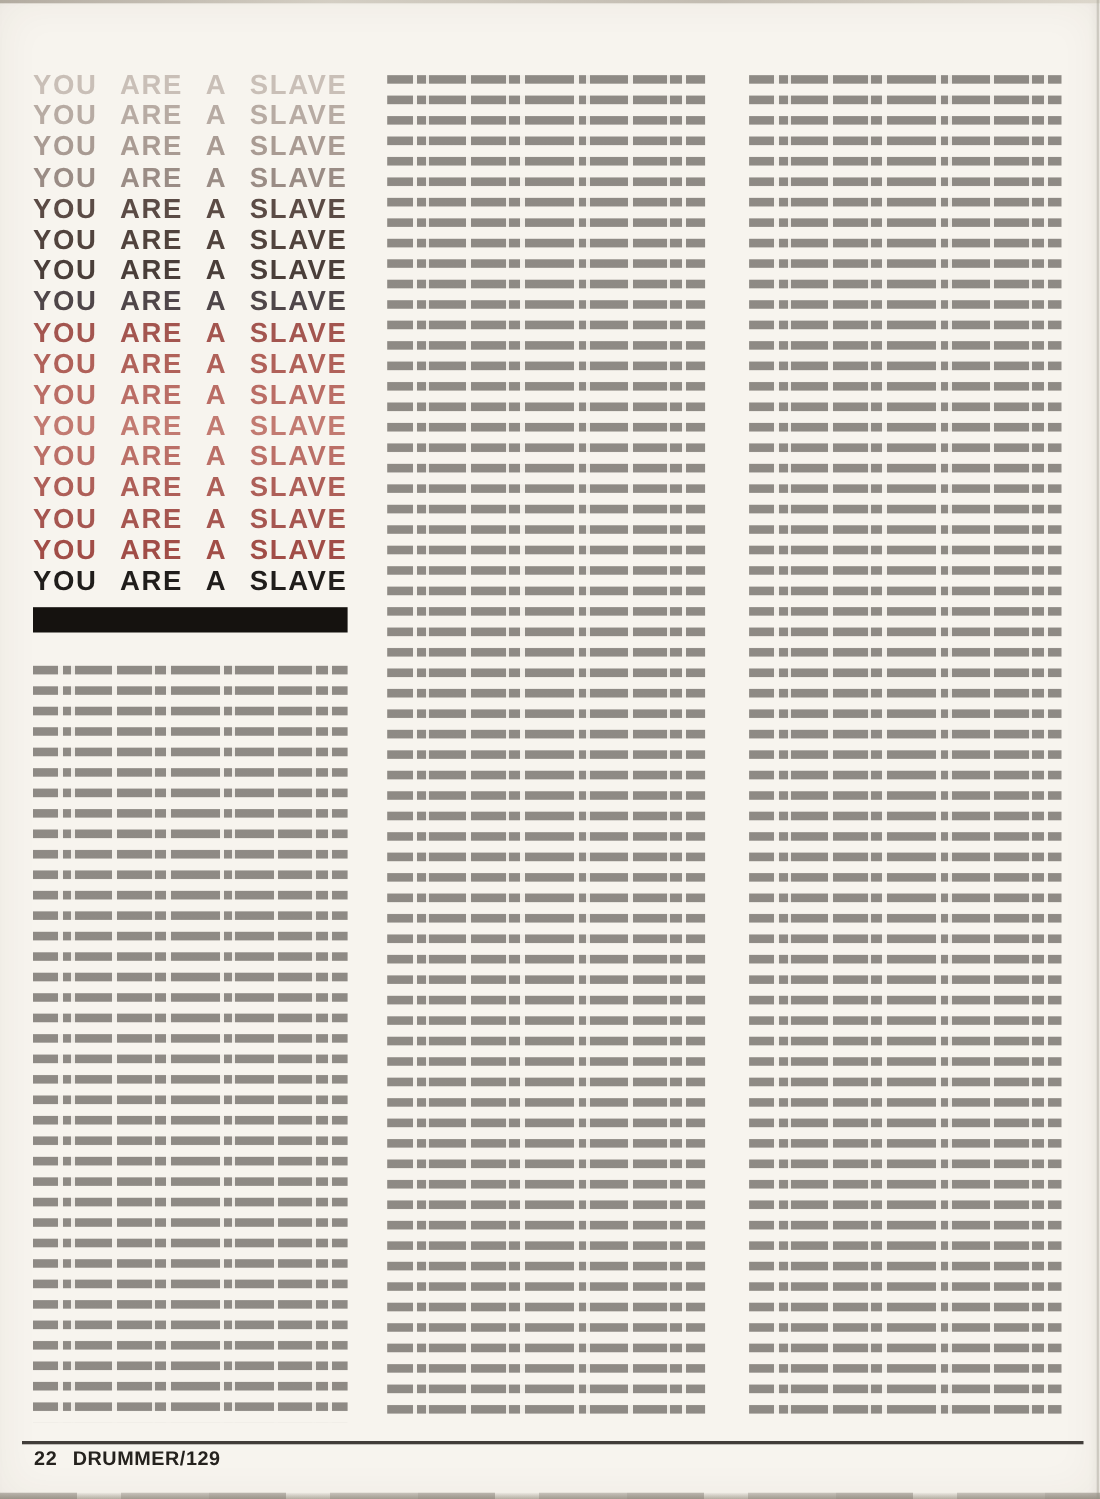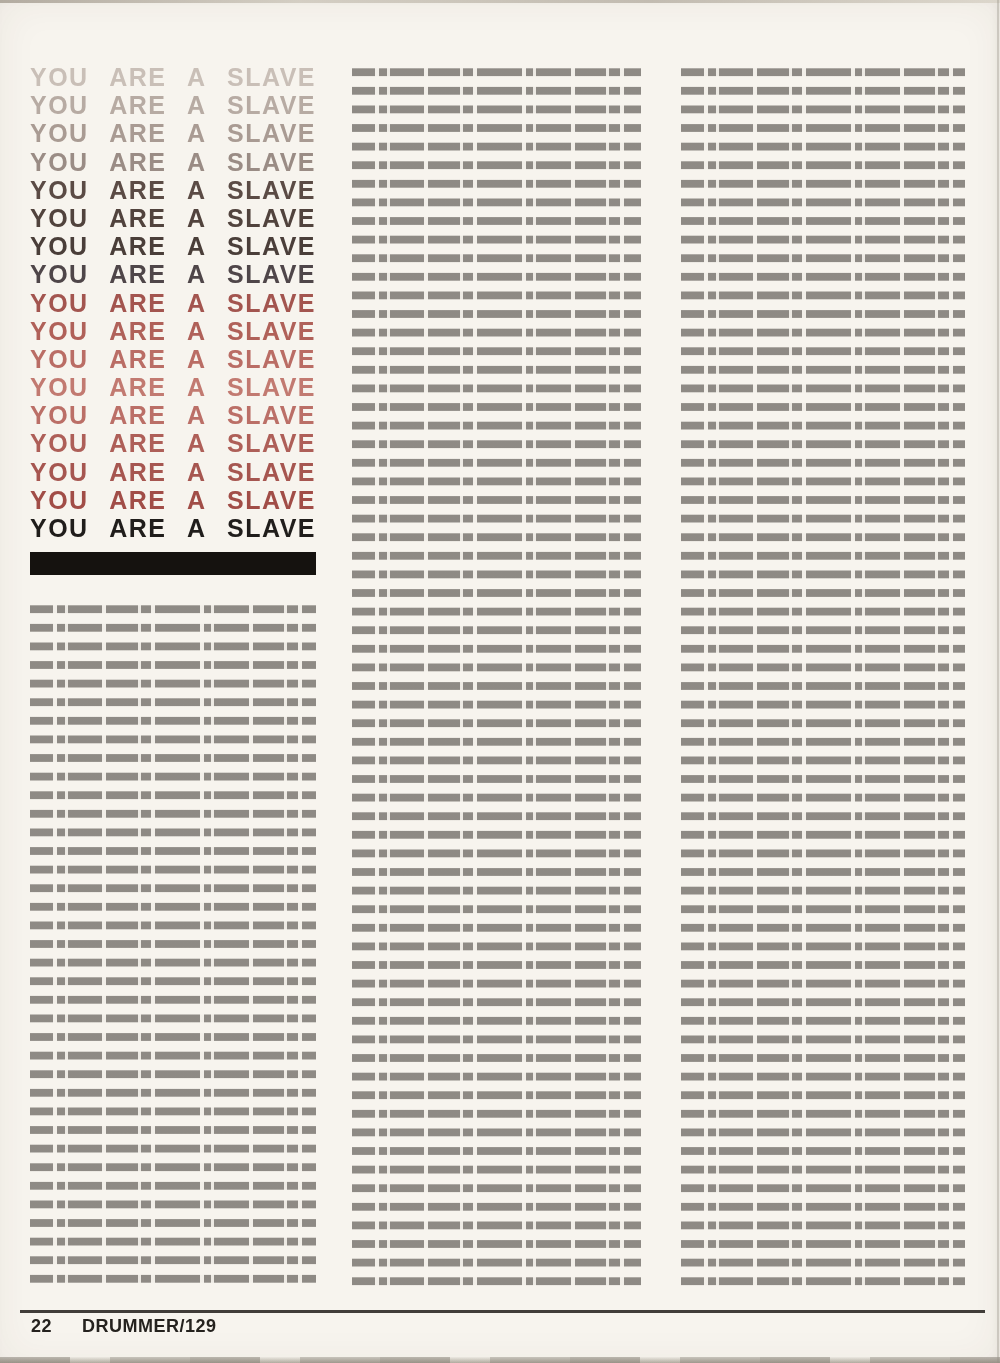--- a/index.html
+++ b/index.html
@@ -76,21 +76,21 @@
   
   .footer-rule {
     position: absolute; left: 20px; top: 1310px; width: 965px; height: 3px;
     background: #413d39;
   }
   .footer {
     position: absolute; left: 31px; top: 1316px;
     font-weight: bold; font-size: 18px; color: #25221e;
     letter-spacing: 0.5px;
   }
-  .footer .pg { margin-right: 30px; }
+  .footer .pg { margin-right: 14px; }
 </style>
 </head>
 <body>
 
 <div class="page">
 
   <div class="edge-top"></div>
 
   <div class="slave-block">
       <div class="slave-line" style="color: rgb(201, 191, 183);">

